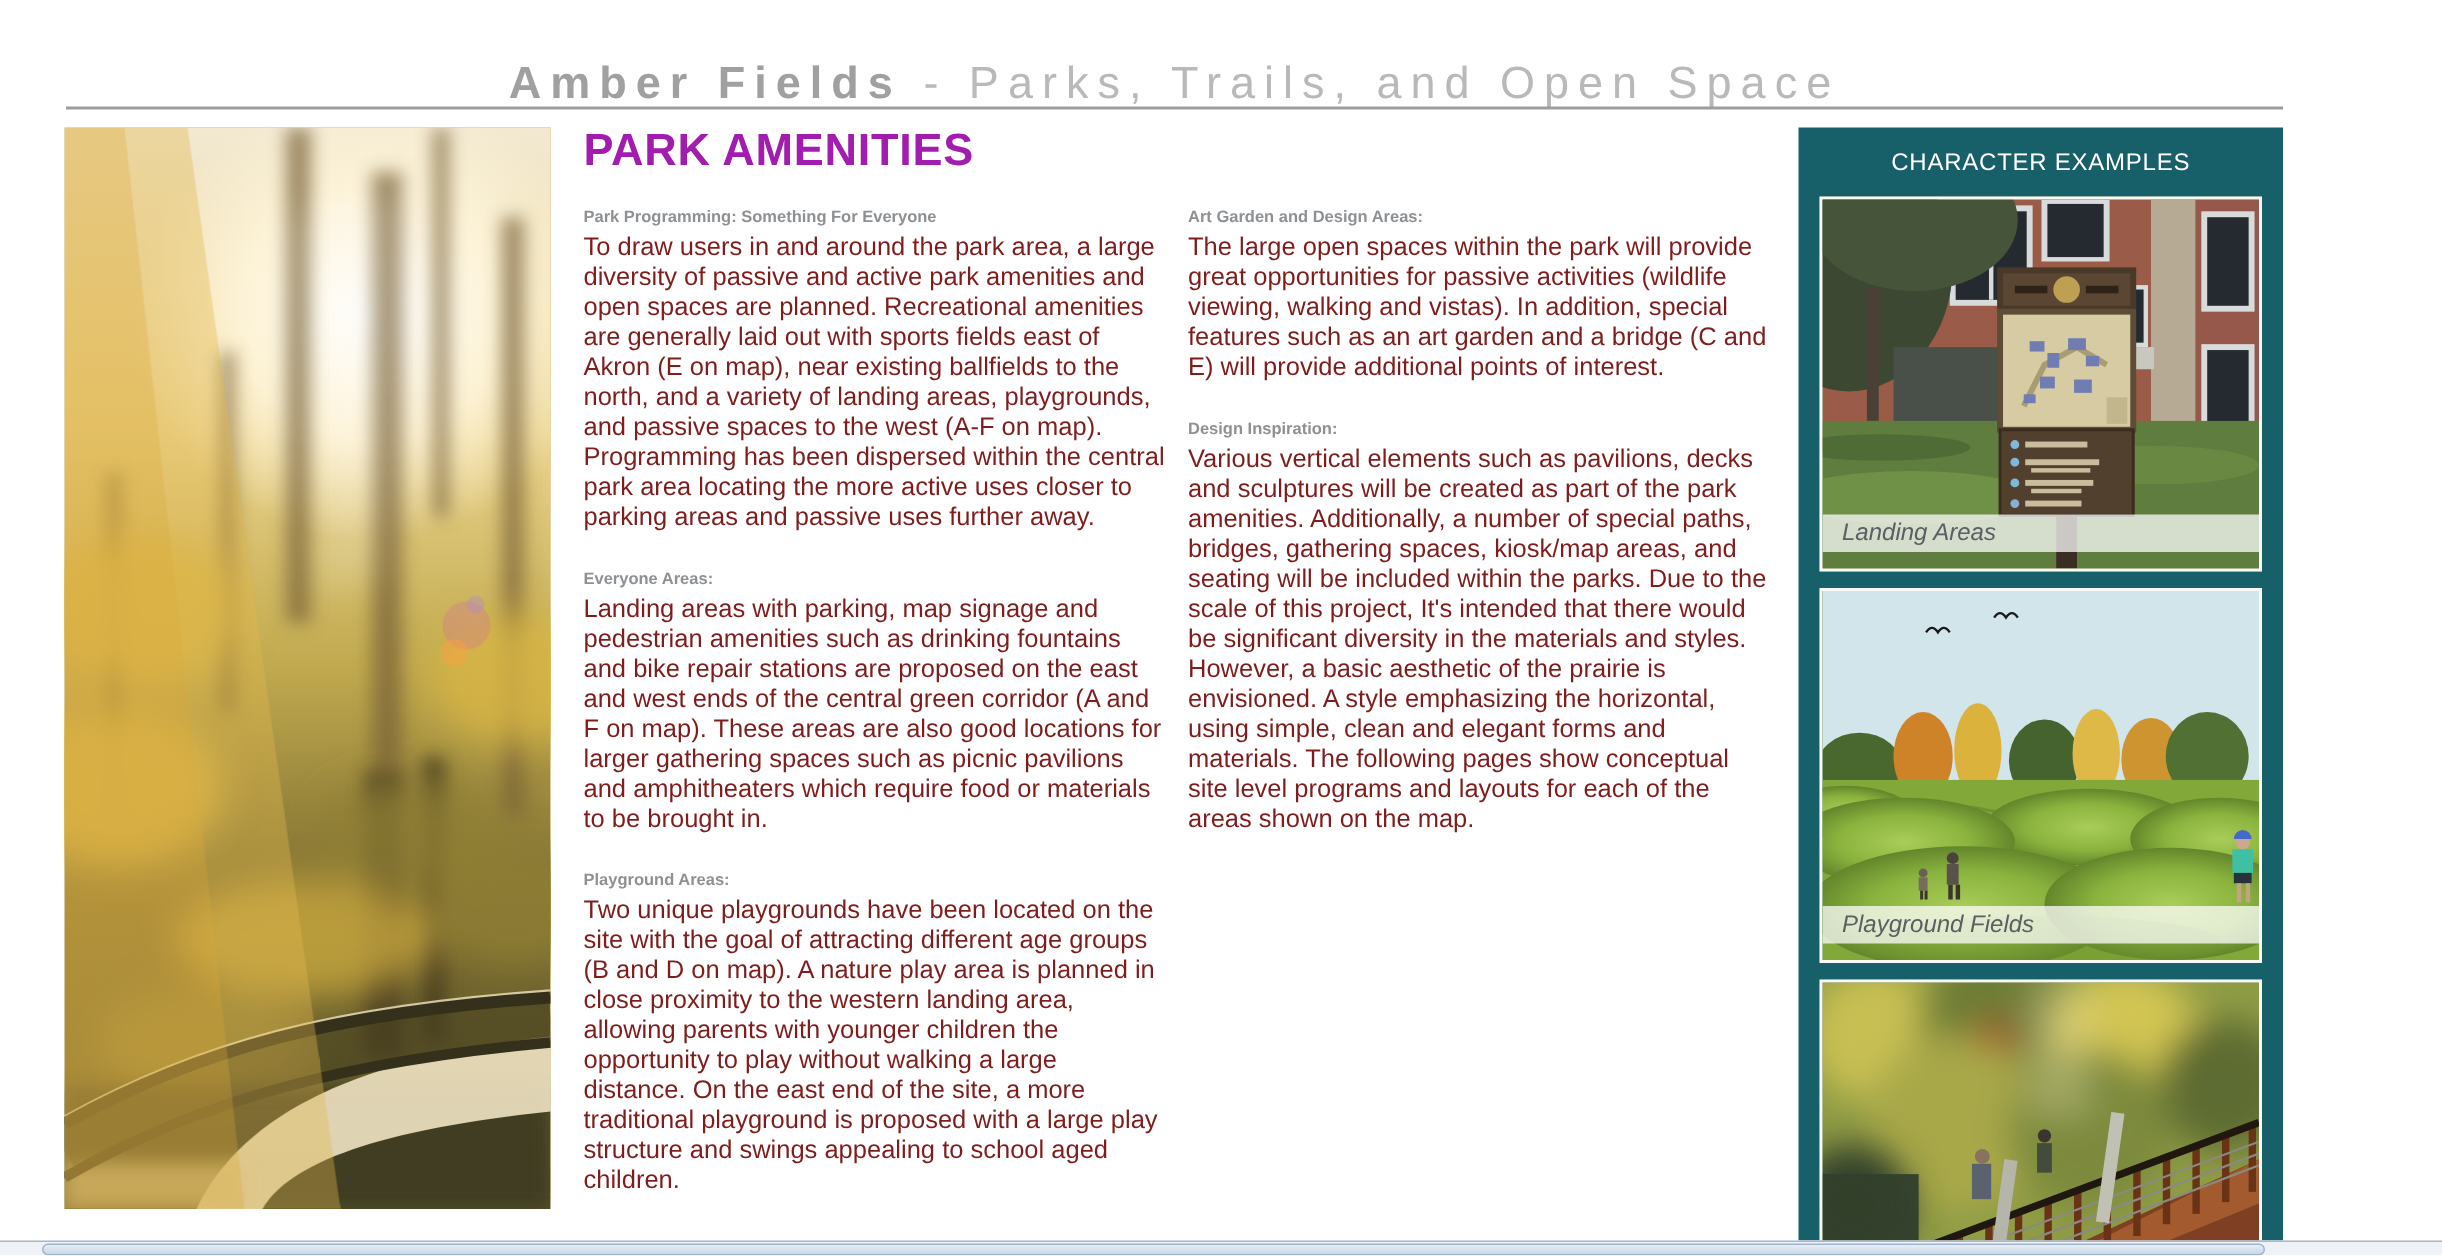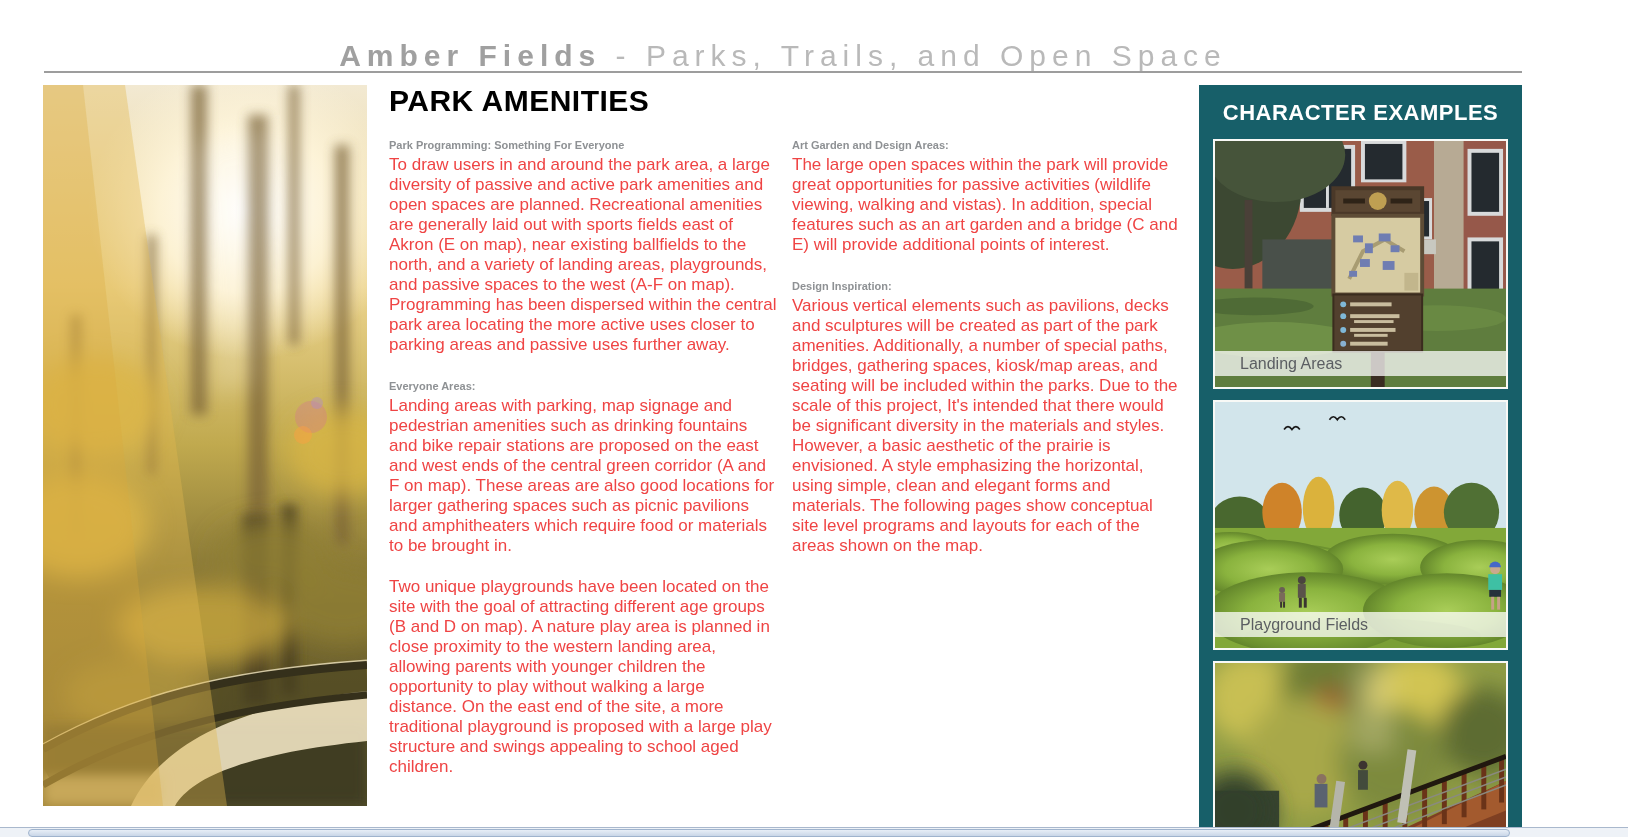--- a/index.html
+++ b/index.html
@@ -12,37 +12,37 @@
   .site-title .b{font-weight:bold;color:#a0a0a0;}
   .site-title .l{font-weight:normal;color:#b9b9b9;}
   .rule{position:absolute;left:44px;top:71px;width:1478px;height:2px;background:#9d9d9d;}
 
   
   .hero{position:absolute;left:43px;top:85px;width:324px;height:721px;overflow:hidden;background:#c9ae5a;}
   .hero svg{display:block;width:100%;height:100%;}
 
   
   main{position:absolute;left:389px;top:84px;width:792px;}
-  .section-title{margin:0;font-size:30px;font-weight:bold;color:#000000;letter-spacing:.5px;}
+  .section-title{margin:0;font-size:30px;font-weight:bold;color:#a21caf;letter-spacing:.5px;}
   .cols{display:flex;gap:15px;margin-top:17px;}
   .col{width:388px;}
   .col section{margin-bottom:21px;}
   .col h3{margin:0;font-size:11px;line-height:20px;font-weight:bold;color:#8E9194;}
-  .col p{margin:0;font-size:17px;line-height:20px;color:#ef4444;}
+  .col p{margin:0;font-size:17px;line-height:20px;color:#7f1d1d;}
 
   
   aside{position:absolute;left:1199px;top:85px;width:323px;height:742px;background:#175F69;overflow:hidden;}
-  .aside-title{margin:15px 0 0;text-align:center;color:#ffffff;font-size:22px;font-weight:bold;letter-spacing:.5px;}
+  .aside-title{margin:15px 0 0;text-align:center;color:#ffffff;font-size:16px;font-weight:normal;letter-spacing:.5px;}
   .ex{position:relative;margin:11px auto;width:295px;height:250px;border:2px solid rgba(255,255,255,.95);
       box-sizing:border-box;overflow:hidden;background:#7a8a4a;}
   #fig1{margin-top:13px;}
   #fig3{height:230px;}
   .ex svg{display:block;width:100%;height:100%;}
   .ex figcaption{position:absolute;left:0;right:0;bottom:11px;height:25px;background:rgba(255,255,255,.74);
-      color:#5B5E62;font-size:16px;line-height:25px;padding-left:25px;}
+      color:#5B5E62;font-style:italic;font-size:16px;line-height:25px;padding-left:13px;}
 
   
   .scrollbar{position:absolute;left:0;top:827px;width:1628px;height:10px;background:#eef2f7;
       border-top:1px solid #a9b8cd;box-sizing:border-box;}
   .thumb{position:absolute;left:28px;top:1px;height:6px;width:1480px;
       background:linear-gradient(#e7eef7,#c9d6e8);border:1px solid #9fb3cd;border-radius:4px;}
 </style>
 </head>
 <body>
 
@@ -125,20 +125,21 @@
       <div class="col">
         <section>
           <h3>Park Programming: Something For Everyone</h3>
           <p>To draw users in and around the park area, a large diversity of passive and active park amenities and open spaces are planned. Recreational amenities are generally laid out with sports fields east of Akron (E on map), near existing ballfields to the north, and a variety of landing areas, playgrounds, and passive spaces to the west (A-F on map). Programming has been dispersed within the central park area locating the more active uses closer to parking areas and passive uses further away.</p>
         </section>
         <section>
           <h3>Everyone Areas:</h3>
           <p>Landing areas with parking, map signage and pedestrian amenities such as drinking fountains and bike repair stations are proposed on the east and west ends of the central green corridor (A and F on map). These areas are also good locations for larger gathering spaces such as picnic pavilions and amphitheaters which require food or materials to be brought in.</p>
         </section>
         <section>
+          <h3>Playground Areas:</h3>
           <p>Two unique playgrounds have been located on the site with the goal of attracting different age groups (B and D on map). A nature play area is planned in close proximity to the western landing area, allowing parents with younger children the opportunity to play without walking a large distance. On the east end of the site, a more traditional playground is proposed with a large play structure and swings appealing to school aged children.</p>
         </section>
       </div>
       <div class="col">
         <section>
           <h3>Art Garden and Design Areas:</h3>
           <p>The large open spaces within the park will provide great opportunities for passive activities (wildlife viewing, walking and vistas). In addition, special features such as an art garden and a bridge (C and E) will provide additional points of interest.</p>
         </section>
         <section>
           <h3>Design Inspiration:</h3>

